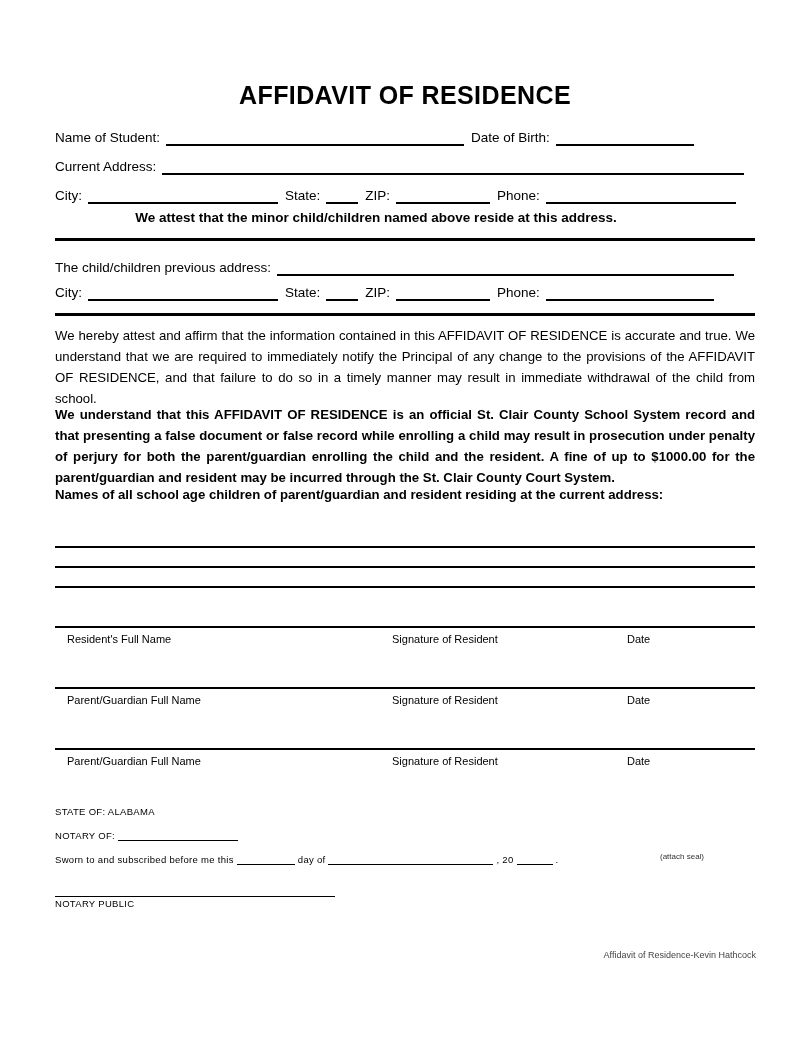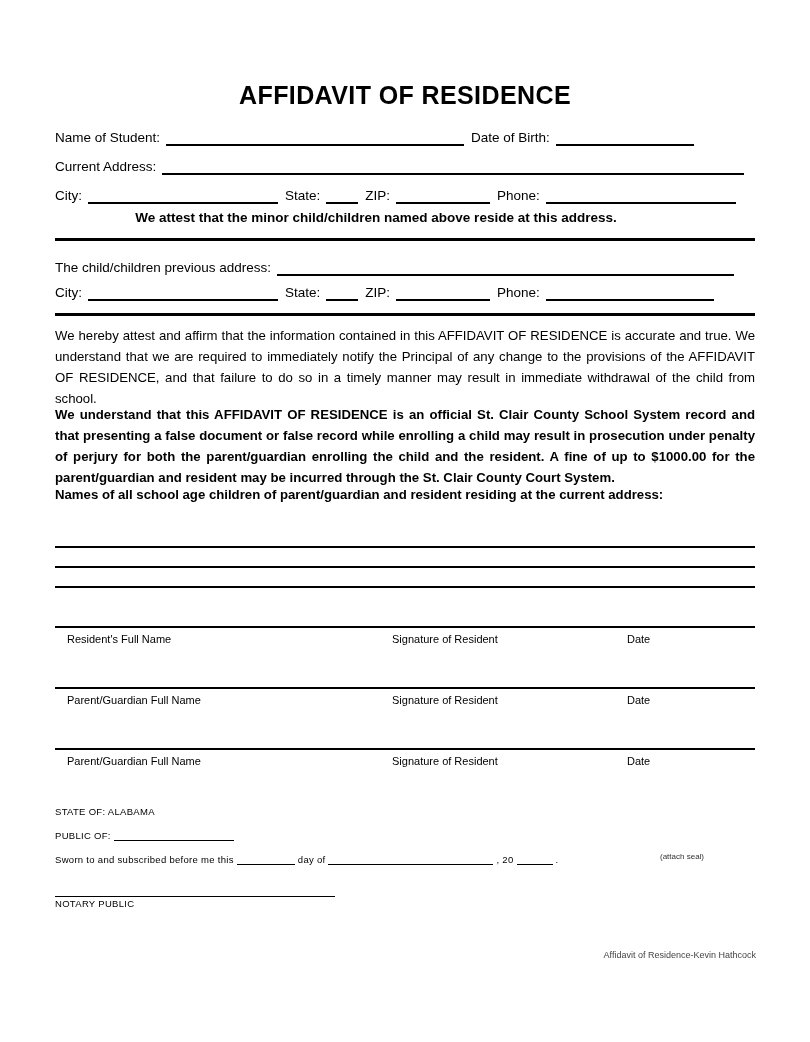--- a/index.html
+++ b/index.html
@@ -241,21 +241,21 @@
     <span class="sig-name">Parent/Guardian Full Name</span>
     <span class="sig-sign">Signature of Resident</span>
     <span class="sig-date">Date</span>
   </div>
 
   <div class="notary-text" style="top:806px;">
     <span>STATE OF: ALABAMA</span>
   </div>
 
   <div class="notary-text" style="top:830px;">
-    <span>PUBLIC OF:</span>
+    <span>NOTARY OF:</span>
     <span class="nrule" style="width:120px;"></span>
   </div>
 
   <div class="notary-text" style="top:854px;">
     <span>Sworn to and subscribed before me this</span>
     <span class="nrule" style="width:58px;"></span>
     <span>day of</span>
     <span class="nrule" style="width:165px;"></span>
     <span>, 20</span>
     <span class="nrule" style="width:36px;"></span>

